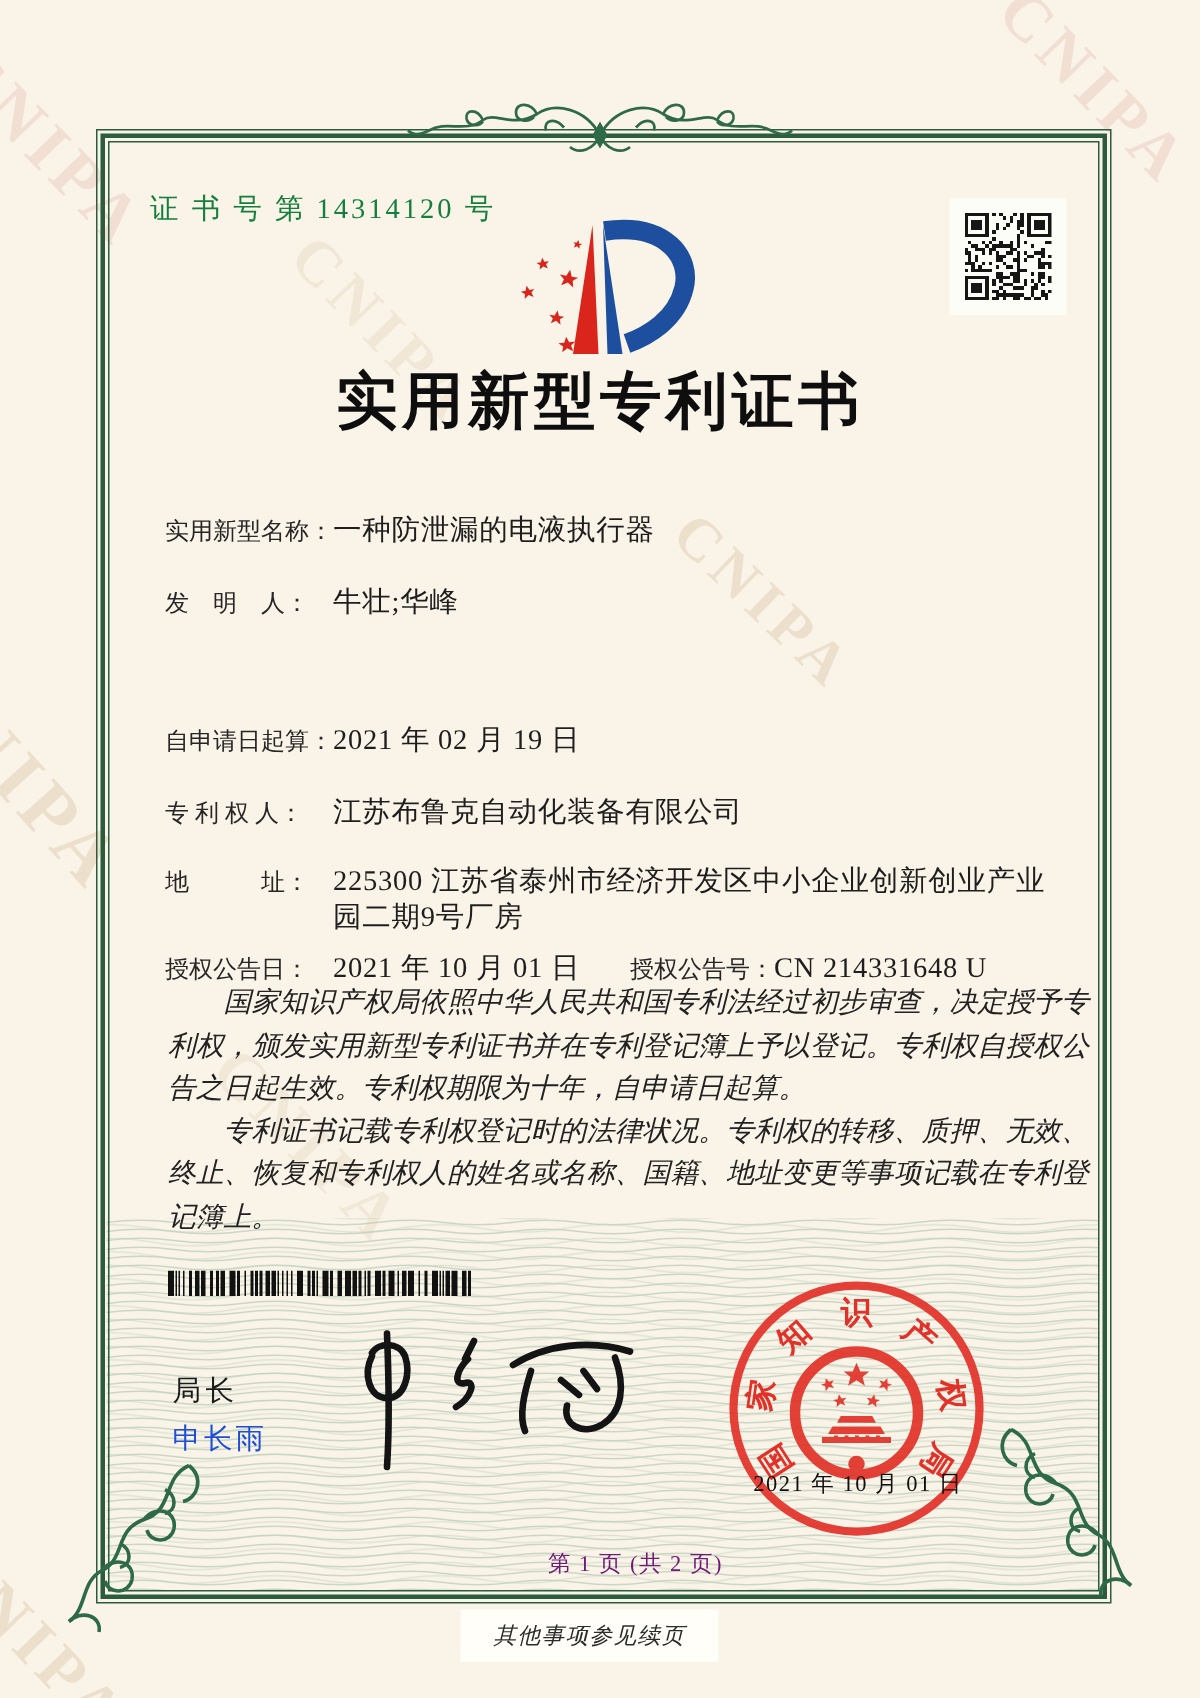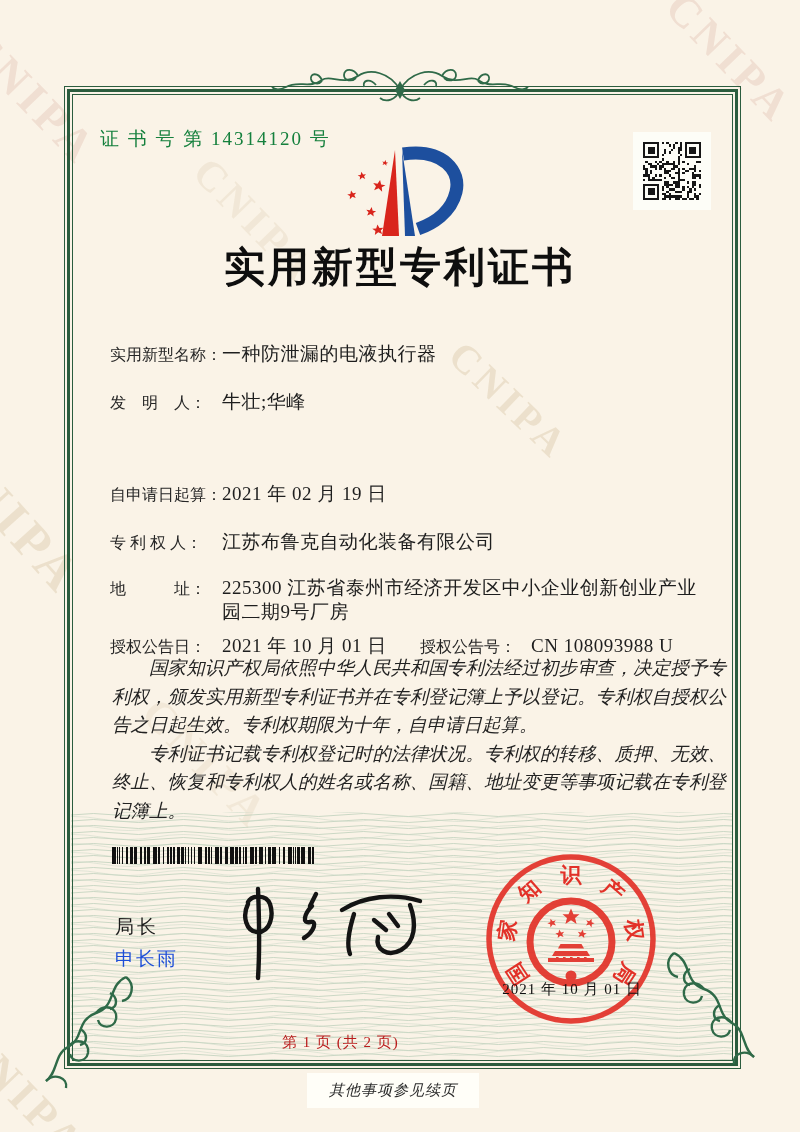--- a/index.html
+++ b/index.html
@@ -31,37 +31,37 @@
   #qr{width:58px;height:58px;}
   .logo{position:absolute;left:322px;top:146px;width:160px;height:94px;}
   .title{position:absolute;left:100px;top:240px;width:600px;text-align:center;
          font-size:41px;font-weight:bold;letter-spacing:3px;color:#0e0e0e;}
   
   .frow{position:absolute;left:110px;width:604px;display:flex;align-items:baseline;}
   .frow .lb{flex:none;width:112px;font-size:16px;color:#262626;}
   .frow .vl{font-size:19px;color:#1e1e1e;letter-spacing:.5px;white-space:pre-line;line-height:24px;}
   .r1{top:342px}.r2{top:390px}.r3{top:438px}.r4{top:482px}.r5{top:530px}.r6{top:576px}.r7{top:634px}
   .pair2{position:absolute;left:310px;top:0;display:flex;align-items:baseline;}
-  .pair2 .lb{width:auto;margin-right:15px;}
+  .pair2 .lb{width:auto;margin-right:0;}
   
   .paras{position:absolute;left:112px;top:656px;width:614px;font-size:18.5px;font-style:italic;
          line-height:28.5px;color:#222;text-align:justify;font-family:Liberation Mono, monospace;}
   .paras p{margin:0;text-indent:2em;}
   
   #barcode{position:absolute;left:112px;top:847px;width:206px;height:17px;}
   .sig-title{position:absolute;left:115px;top:914px;font-family:Liberation Serif, serif;
              font-size:19px;letter-spacing:3px;color:#1b1b1b;}
   .sig-name{position:absolute;left:115px;top:946px;font-family:"Liberation Sans",sans-serif;
             font-size:19px;letter-spacing:2px;color:#1d4ed8;}
   .signature{position:absolute;left:224px;top:886px;width:212px;height:98px;}
   .seal{position:absolute;left:481px;top:849px;width:180px;height:180px;}
   .seal-date{position:absolute;left:497px;top:980px;width:150px;text-align:center;
              font-size:15px;color:#101010;letter-spacing:1px;}
-  .page-info{position:absolute;left:282px;top:1033px;width:200px;text-align:left;
-             font-size:15px;color:#b91c1c;letter-spacing:1px;}
+  .page-info{position:absolute;left:282px;top:1033px;width:200px;text-align:right;
+             font-size:15px;color:#701a75;letter-spacing:1px;}
   .note-box{position:absolute;left:307px;top:1073px;width:172px;height:35px;background:#fffef8;
             display:flex;align-items:center;justify-content:center;font-size:15px;font-style:italic;
             color:#2b2b2b;letter-spacing:1px;}
 </style>
 </head>
 <body>
 
 <div class="page">
 
   <span class="wm wm1">CNIPA</span>
@@ -450,21 +450,21 @@
   <div class="frow r6">
     <span class="lb">地　　　址：</span>
     <span class="vl">225300 江苏省泰州市经济开发区中小企业创新创业产业
 园二期9号厂房</span>
   </div>
   <div class="frow r7">
     <span class="lb">授权公告日：</span>
     <span class="vl">2021 年 10 月 01 日</span>
     <span class="pair2">
       <span class="lb">授权公告号：</span>
-      <span class="vl">CN 108093988 U</span>
+      <span class="vl">CN 214331648 U</span>
     </span>
   </div>
 
   <div class="paras">
     <p>国家知识产权局依照中华人民共和国专利法经过初步审查，决定授予专利权，颁发实用新型专利证书并在专利登记簿上予以登记。专利权自授权公告之日起生效。专利权期限为十年，自申请日起算。</p>
     <p>专利证书记载专利权登记时的法律状况。专利权的转移、质押、无效、终止、恢复和专利权人的姓名或名称、国籍、地址变更等事项记载在专利登记簿上。</p>
   </div>
 
   <svg id="barcode" viewBox="0 0 206 17" preserveAspectRatio="none" fill="#111">
       <rect x="0" y="0" width="4" height="17"></rect>

